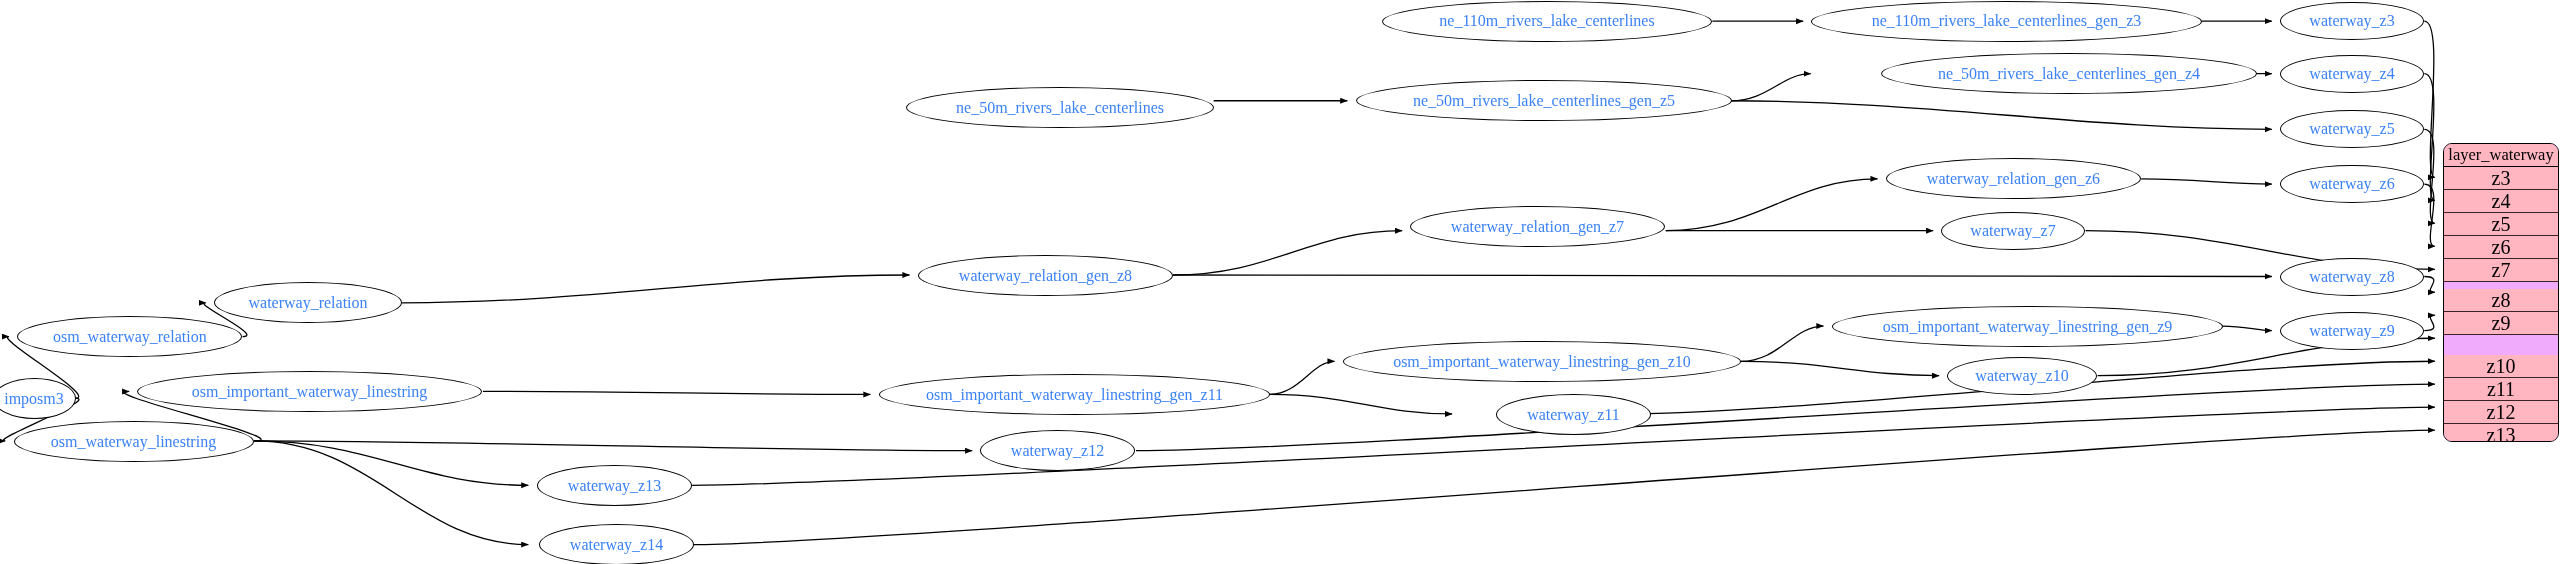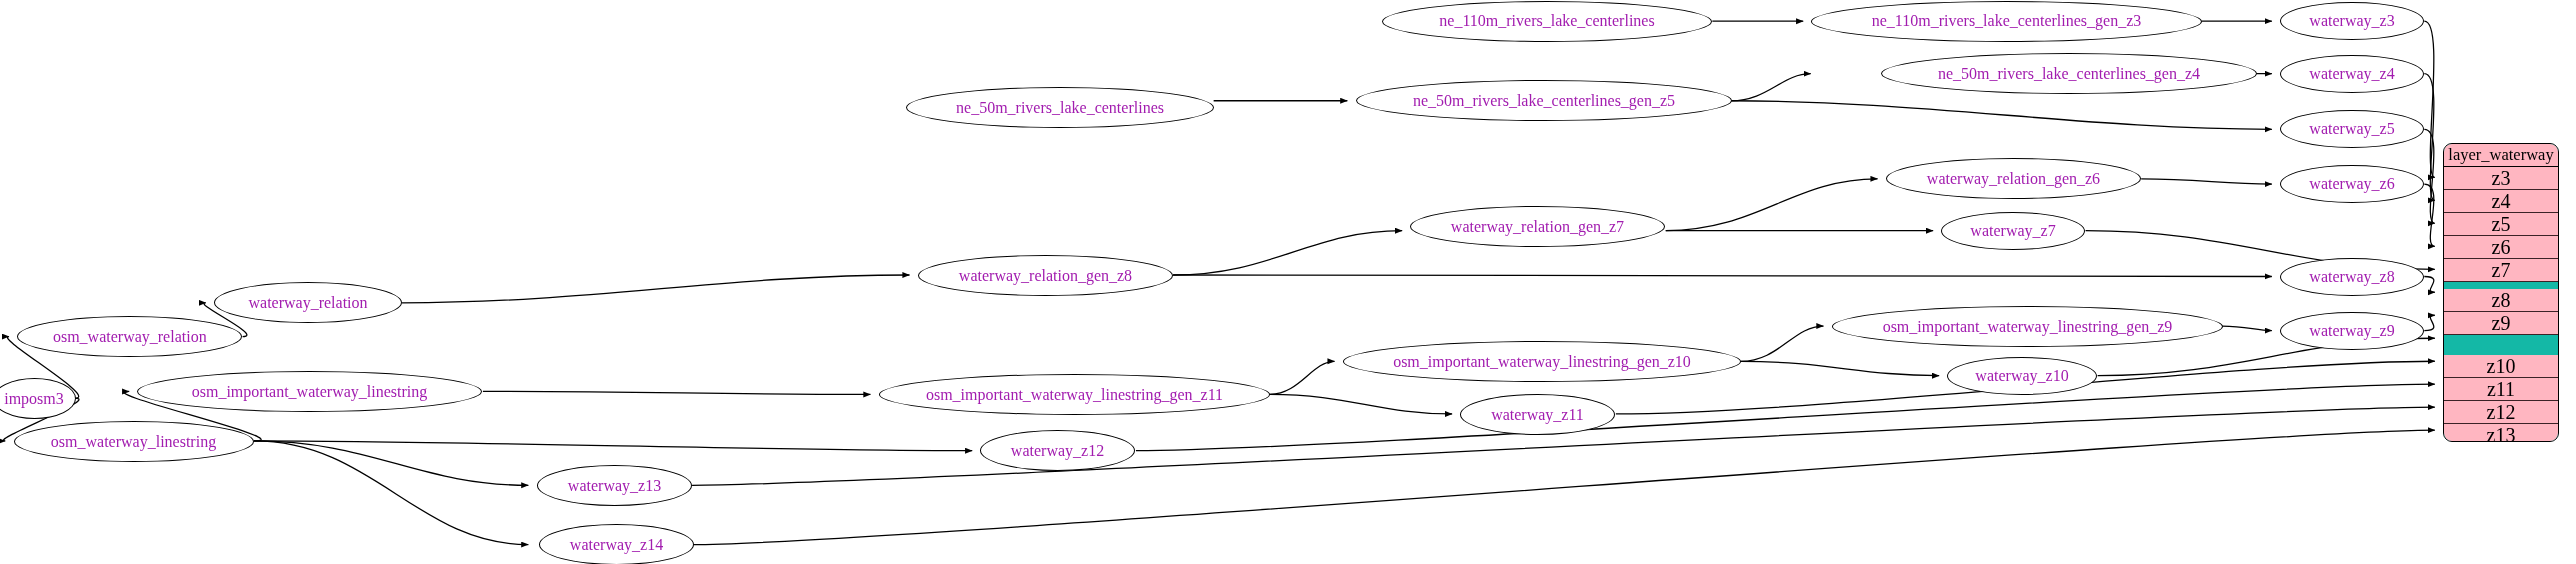--- a/index.html
+++ b/index.html
@@ -14,34 +14,34 @@
   #edges{position:absolute;left:0;top:0;width:2576px;height:565px;}
   .node{
     position:absolute;
     display:flex;
     align-items:center;
     justify-content:center;
     box-sizing:border-box;
     border:1.2px solid #000000;
     border-radius:50%;
     background:#ffffff;
-    color:#a21caf;
+    color:#3b82f6;
     white-space:nowrap;
     font-family:"Liberation Serif", serif;
     font-size:16px;
     line-height:1;
     z-index:5;
   }
   .legend{
     position:absolute;
     box-sizing:border-box;
     border:1.2px solid #000000;
     border-radius:9px;
     overflow:hidden;
-    background:#14b8a6;
+    background:#f0abfc;
     z-index:6;
   }
   .legend-row{
     box-sizing:border-box;
     display:flex;
     align-items:center;
     justify-content:center;
     background:#ffb6c1;
     color:#000000;
     font-family:"Liberation Serif", serif;
@@ -115,21 +115,21 @@
       <div class="node" id="node_waterway_z13" style="left: 537px; top: 465px; width: 155px; height: 41px;">waterway_z13</div>
       <div class="node" id="node_waterway_z14" style="left: 539px; top: 524px; width: 155px; height: 41px;">waterway_z14</div>
       <div class="node" id="node_waterway_relation_gen_z8" style="left: 918px; top: 255px; width: 255px; height: 41px;">waterway_relation_gen_z8</div>
       <div class="node" id="node_osm_important_waterway_linestring_gen_z11" style="left: 879px; top: 374px; width: 391px; height: 41px;">osm_important_waterway_linestring_gen_z11</div>
       <div class="node" id="node_waterway_z12" style="left: 980px; top: 430px; width: 155px; height: 41px;">waterway_z12</div>
       <div class="node" id="node_ne_50m_rivers_lake_centerlines" style="left: 906px; top: 87px; width: 308px; height: 41px;">ne_50m_rivers_lake_centerlines</div>
       <div class="node" id="node_ne_110m_rivers_lake_centerlines" style="left: 1382px; top: 0.8px; width: 330px; height: 41px;">ne_110m_rivers_lake_centerlines</div>
       <div class="node" id="node_ne_50m_rivers_lake_centerlines_gen_z5" style="left: 1356px; top: 80px; width: 376px; height: 41px;">ne_50m_rivers_lake_centerlines_gen_z5</div>
       <div class="node" id="node_waterway_relation_gen_z7" style="left: 1410px; top: 206px; width: 255px; height: 41px;">waterway_relation_gen_z7</div>
       <div class="node" id="node_osm_important_waterway_linestring_gen_z10" style="left: 1343px; top: 341px; width: 398px; height: 41px;">osm_important_waterway_linestring_gen_z10</div>
-      <div class="node" id="node_waterway_z11" style="left: 1460px; top: 394px; width: 155px; height: 41px;">waterway_z11</div>
+      <div class="node" id="node_waterway_z11" style="left: 1496px; top: 394px; width: 155px; height: 41px;">waterway_z11</div>
       <div class="node" id="node_ne_110m_rivers_lake_centerlines_gen_z3" style="left: 1811px; top: 0.8px; width: 391px; height: 41px;">ne_110m_rivers_lake_centerlines_gen_z3</div>
       <div class="node" id="node_ne_50m_rivers_lake_centerlines_gen_z4" style="left: 1881px; top: 53px; width: 376px; height: 41px;">ne_50m_rivers_lake_centerlines_gen_z4</div>
       <div class="node" id="node_waterway_relation_gen_z6" style="left: 1886px; top: 158px; width: 255px; height: 41px;">waterway_relation_gen_z6</div>
       <div class="node" id="node_osm_important_waterway_linestring_gen_z9" style="left: 1832px; top: 306px; width: 391px; height: 41px;">osm_important_waterway_linestring_gen_z9</div>
       <div class="node" id="node_waterway_z3" style="left: 2280px; top: 2.3px; width: 144px; height: 38px;">waterway_z3</div>
       <div class="node" id="node_waterway_z4" style="left: 2280px; top: 55px; width: 144px; height: 38px;">waterway_z4</div>
       <div class="node" id="node_waterway_z5" style="left: 2280px; top: 110px; width: 144px; height: 38px;">waterway_z5</div>
       <div class="node" id="node_waterway_z6" style="left: 2280px; top: 165px; width: 144px; height: 38px;">waterway_z6</div>
       <div class="node" id="node_waterway_z7" style="left: 1941px; top: 212px; width: 144px; height: 38px;">waterway_z7</div>
       <div class="node" id="node_waterway_z8" style="left: 2280px; top: 258px; width: 144px; height: 38px;">waterway_z8</div>

